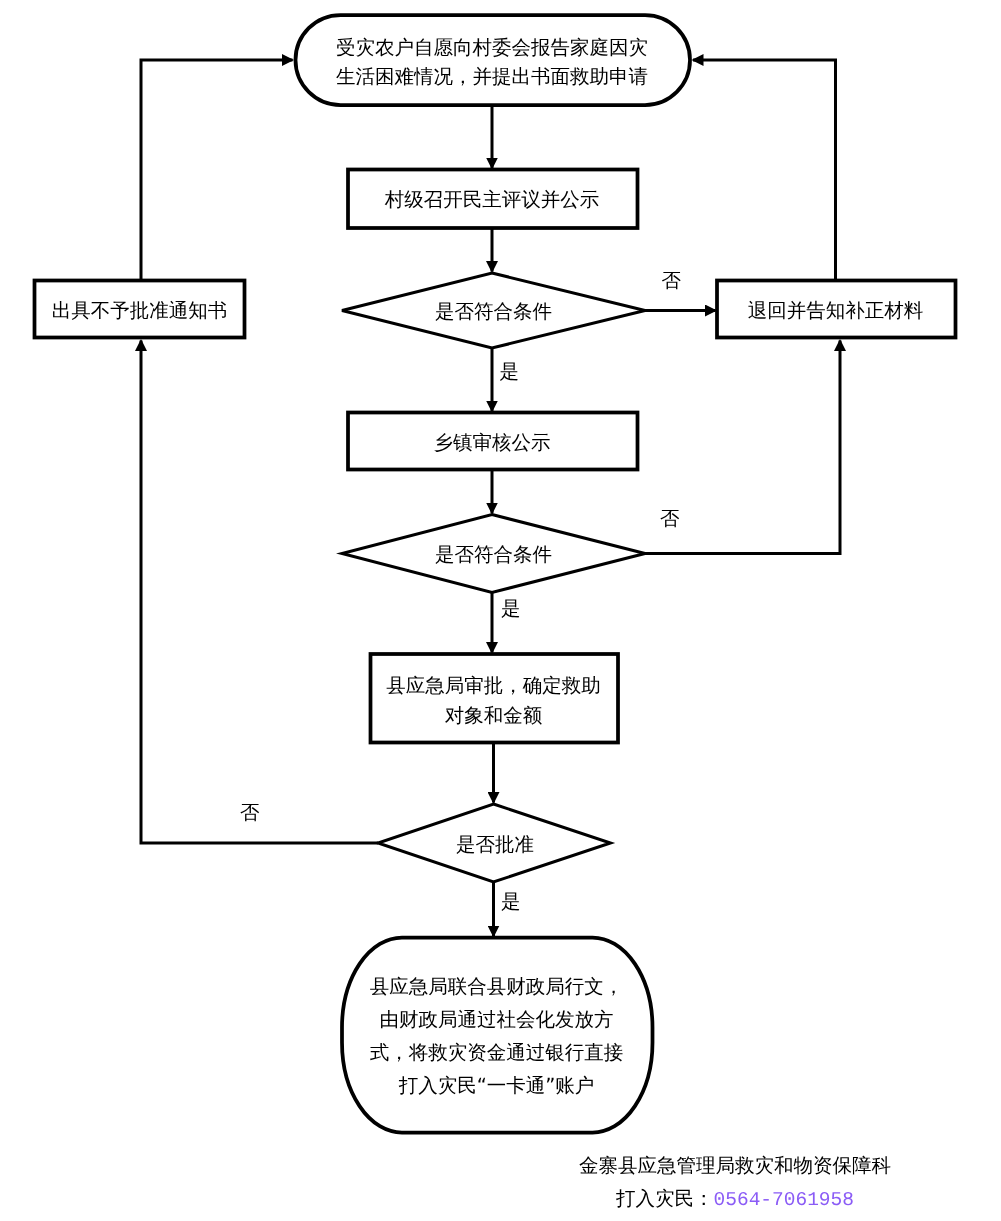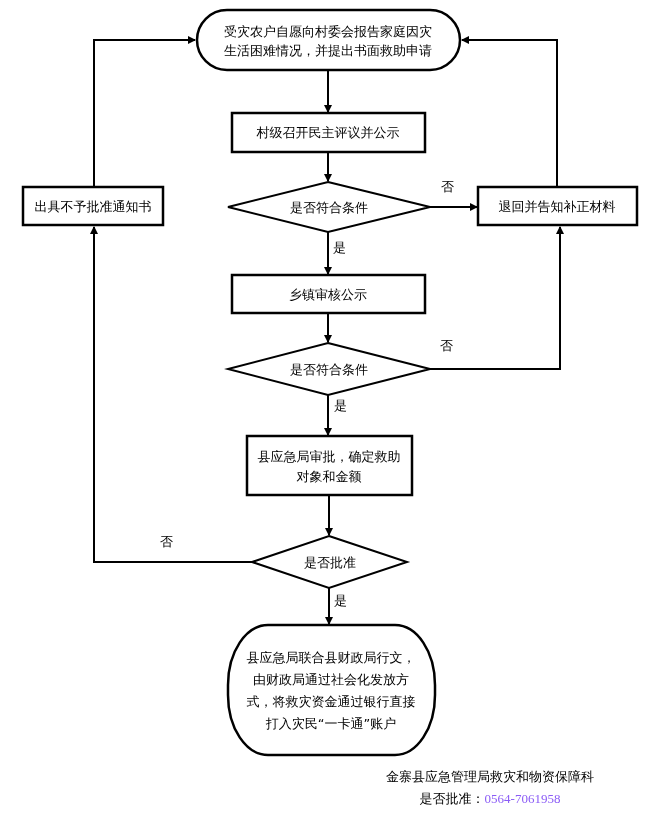--- a/index.html
+++ b/index.html
@@ -2,21 +2,21 @@
 <html><head>
 <meta charset="utf-8">
 <style>
   html, body { margin: 0; padding: 0; background: #ffffff; }
   body { width: 667px; height: 814px; position: relative; overflow: hidden;
          font-family: "DejaVu Sans", sans-serif; }
   svg { position: absolute; left: 0; top: 0; }
   .node-text { font-family: "DejaVu Sans", sans-serif; font-size: 13px; fill: #000; }
   .label-text { font-family: "DejaVu Sans", sans-serif; font-size: 13px; fill: #000; }
   .footer { position: absolute; left: 360px; width: 260px; text-align: center;
-            font-family: Liberation Serif, serif; font-size: 13px; color: #000; }
+            font-family: Liberation Mono, monospace; font-size: 13px; color: #000; }
   .footer .phone { color: #8b5cf6; }
 </style>
 </head>
 <body>
 
 <svg width="667" height="814" viewBox="0 0 667 814">
   <defs>
     <marker id="arrow" markerWidth="8" markerHeight="8" refX="7" refY="4" orient="auto" markerUnits="userSpaceOnUse">
       <path d="M0,0 L8,4 L0,8 z" fill="#000"></path>
     </marker>
@@ -103,14 +103,14 @@
     <rect x="228" y="625" width="207" height="130" rx="40" ry="60" fill="#fff" stroke="#000" stroke-width="2.5"></rect>
     <text class="node-text" x="331" y="662" text-anchor="middle">县应急局联合县财政局行文，</text>
     <text class="node-text" x="331" y="684" text-anchor="middle">由财政局通过社会化发放方</text>
     <text class="node-text" x="331" y="706" text-anchor="middle">式，将救灾资金通过银行直接</text>
     <text class="node-text" x="331" y="728" text-anchor="middle">打入灾民“一卡通”账户</text>
   </g>
 </svg>
 
 <div class="footer" style="top:768px;">金寨县应急管理局救灾和物资保障科</div>
 <div class="footer" style="top:790px;">
-  <span>是否批准：</span><span class="phone">0564-7061958</span>
+  <span>打入灾民：</span><span class="phone">0564-7061958</span>
 </div>
 
 </body></html>

